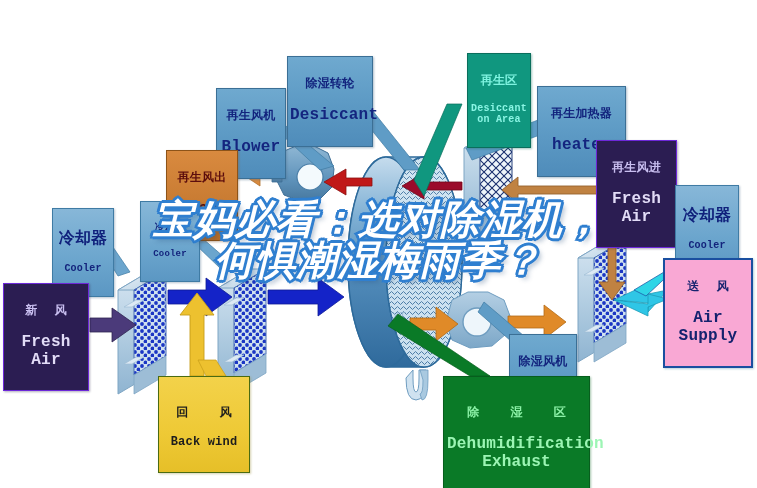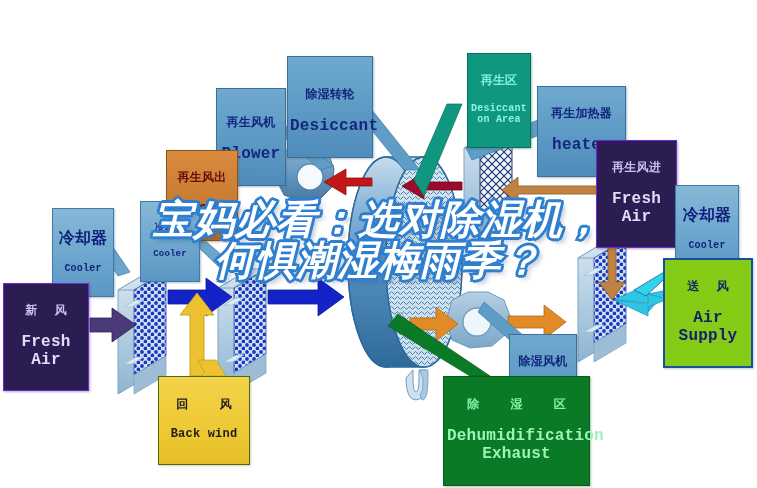--- a/index.html
+++ b/index.html
@@ -88,21 +88,21 @@
   .style-purple {
     background: #2b1d52;
     border: 1px solid #6d28d9;
     box-shadow: 1px 1px 2px rgba(60,50,90,.4);
   }
   .style-purple .cl-cn { color: #c9bff0; }
   .style-purple .cl-en { color: #e2dcf7; }
 
   
   .style-cyan {
-    background: #84cc16;
+    background: #f9a8d4;
     border: 2px solid #1a4fa0;
     box-shadow: 1px 1px 2px rgba(40,120,150,.35);
   }
   .style-cyan .cl-cn { color: #14226e; }
   .style-cyan .cl-en { color: #14226e; }
 
   
   .style-green {
     background: #0a7a27;
     border: 1px solid #075e1d;
@@ -114,41 +114,41 @@
   
   .style-yellow {
     background: linear-gradient(180deg,#f3d24a 0%, #eec935 60%, #e6bf28 100%);
     border: 1px solid #4a6b12;
     box-shadow: 1px 1px 2px rgba(150,140,60,.4);
   }
   .style-yellow .cl-cn { color: #1d1d1d; }
   .style-yellow .cl-en { color: #1d1d1d; }
 
   
-  #cl-desiccant   { left: 287px; top: 56px;  width: 86px;  padding: 14px 2px 4px; }
-  #cl-regen-blower{ left: 216px; top: 88px;  width: 70px;  padding: 10px 2px 4px; }
+  #cl-desiccant   { left: 287px; top: 56px;  width: 86px;  padding: 3px 2px 4px; }
+  #cl-regen-blower{ left: 216px; top: 88px;  width: 70px;  padding: 3px 2px 4px; }
   #cl-exhaust     { left: 166px; top: 150px; width: 72px;  padding: 3px 2px 4px; }
   #cl-regen-area  { left: 419px; top: 53px;  width: 64px;  padding: 3px 2px 4px; margin-left: 48px; }
   #cl-heater      { left: 537px; top: 86px;  width: 89px;  padding: 3px 2px 4px; }
   #cl-fresh-in    { left: 596px; top: 140px; width: 81px;  padding: 3px 2px 4px; }
   #cl-cooler-r    { left: 675px; top: 177px; width: 64px;  padding: 3px 2px 4px; }
   #cl-cooler-l1   { left: 52px;  top: 200px; width: 62px;  padding: 3px 2px 4px; }
   #cl-cooler-l2   { left: 140px; top: 193px; width: 60px;  padding: 3px 2px 4px; }
   #cl-fresh-air   { left: 3px;   top: 283px; width: 86px;  padding: 3px 3px 4px; }
   #cl-airsupply   { left: 663px; top: 258px; width: 90px;  padding: 3px 3px 4px; }
   #cl-dehum-blower{ left: 509px; top: 334px; width: 68px;  padding: 3px 2px 4px; }
   #cl-dehum-area  { left: 443px; top: 376px; width: 147px; padding: 4px 3px 5px; text-align: center; }
   #cl-backwind    { left: 158px; top: 376px; width: 92px;  padding: 4px 3px 5px; }
 
   .fs10 { font-size: 10px; }
   .fs11 { font-size: 16px; }
   .fs12 { font-size: 12px; }
   .fs9  { font-size: 9px; }
   .wide { letter-spacing: 7px; text-indent: 7px; }
-  .wide2 { letter-spacing: 14px; text-indent: 14px; }
+  .wide2 { letter-spacing: 14px; text-indent: 14px; margin-top: 8px; }
 
   
   #headline {
     position: absolute;
     left: 0;
     top: 198px;
     width: 757px;
     text-align: center;
     z-index: 30;
     pointer-events: none;

